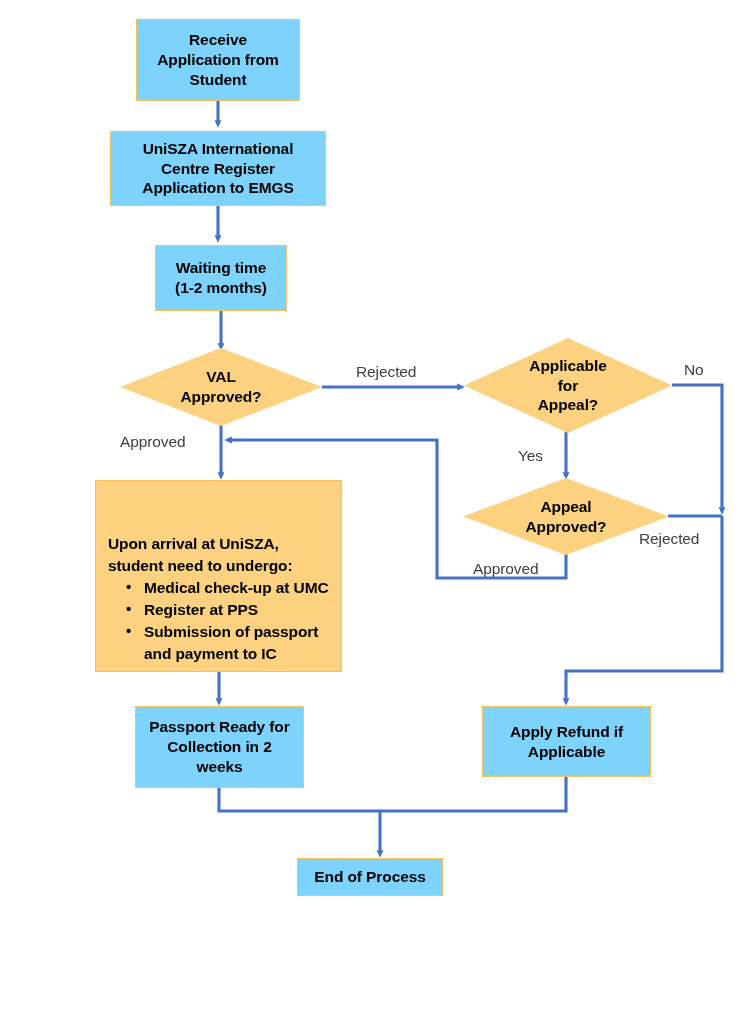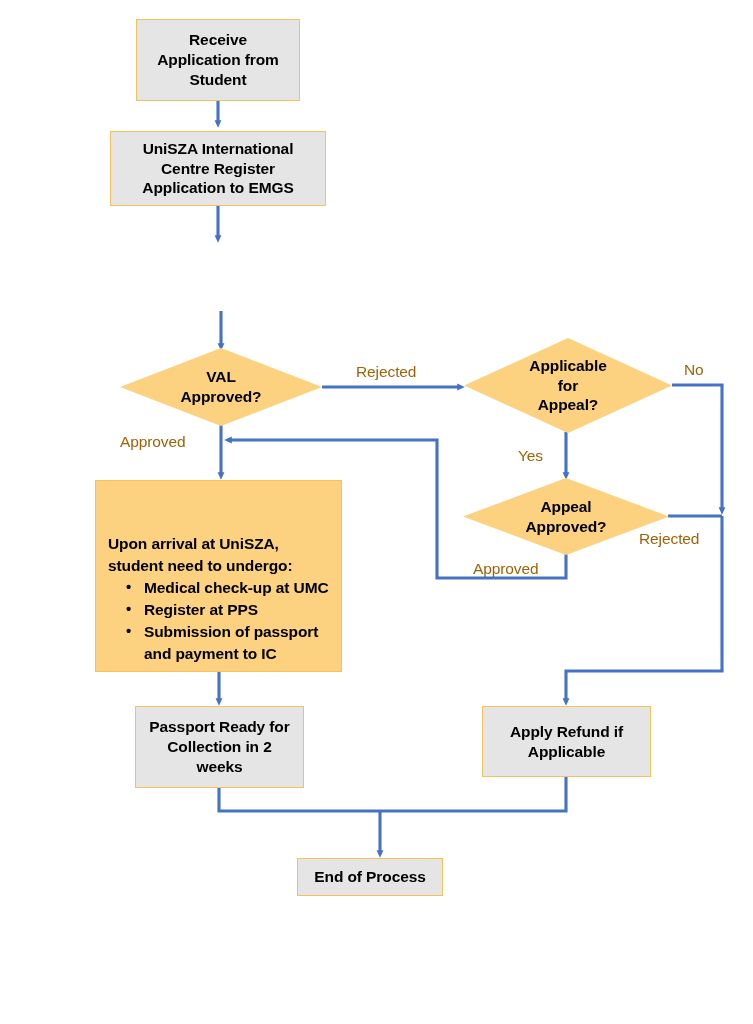--- a/index.html
+++ b/index.html
@@ -33,21 +33,21 @@
     justify-content: center;
     text-align: center;
     color: #000000;
     font-weight: 700;
     font-size: 15.5px;
     line-height: 1.28;
     letter-spacing: -0.1px;
     z-index: 3;
   }
   .box {
-    background: #e5e5e5;
+    background: #7dd3fc;
     border: 1px solid #F7C05A;
   }
   .box .txt {
     padding: 0 5px;
     white-space: pre-line;
   }
   .diamond {
     background: transparent;
     border: none;
   }
@@ -99,21 +99,21 @@
   }
   .proc-box li::before {
     content: "\2022";
     position: absolute;
     left: 0;
     top: -1px;
     font-size: 15px;
   }
   .edge-label {
     position: absolute;
-    color: #a16207;
+    color: #404040;
     font-weight: 400;
     font-size: 15.5px;
     line-height: 1.1;
     white-space: nowrap;
     z-index: 4;
     letter-spacing: -0.1px;
   }
 </style>
 </head>
 <body>
@@ -163,20 +163,24 @@
 Application from
 Student</span>
   </div>
 
   <div class="node box" style="left:110px; top:131px; width:216px; height:75px;">
     <span class="txt">UniSZA International
 Centre Register
 Application to EMGS</span>
   </div>
 
+  <div class="node box" style="left:155px; top:245px; width:132px; height:66px;">
+    <span class="txt">Waiting time
+(1-2 months)</span>
+  </div>
 
   <div class="node diamond" style="left:120px; top:348px; width:202px; height:78px;">
     <span class="dshape"></span>
     <span class="txt">VAL
 Approved?</span>
   </div>
 
   <div class="node diamond" style="left:464px; top:338px; width:208px; height:95px;">
     <span class="dshape"></span>
     <span class="txt">Applicable

